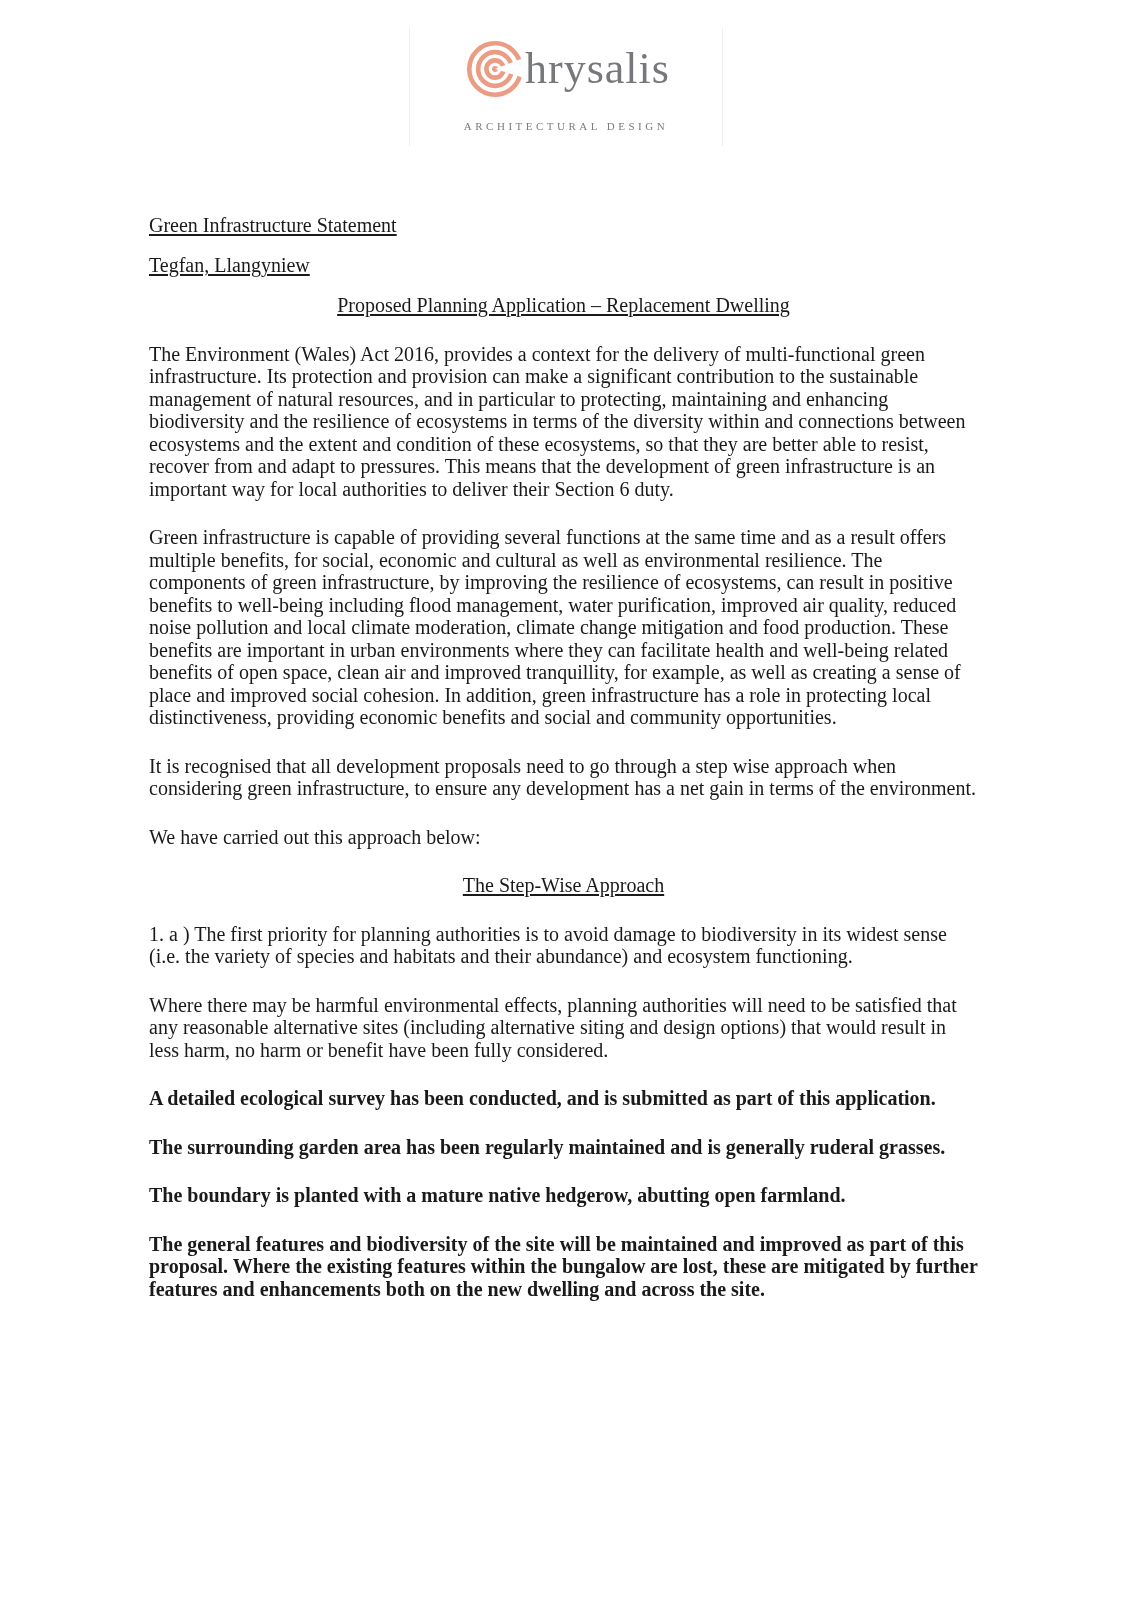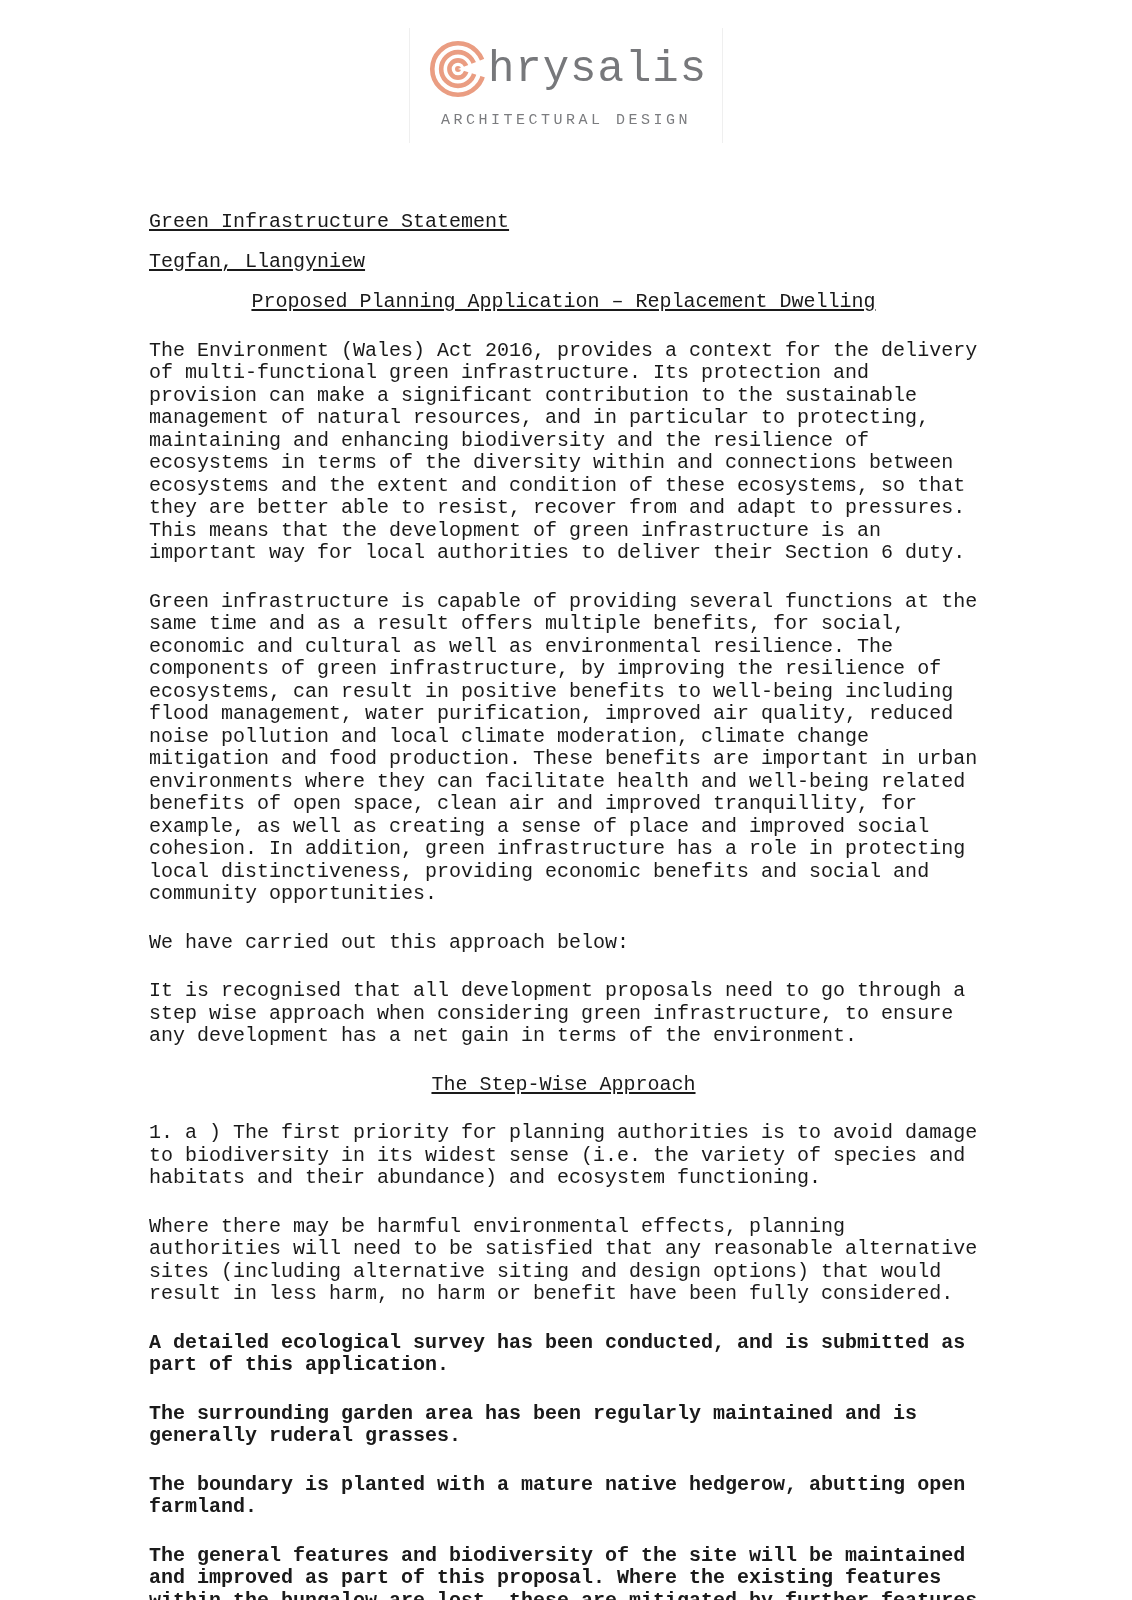--- a/index.html
+++ b/index.html
@@ -7,21 +7,21 @@
     padding: 0;
     background: #ffffff;
   }
   .page {
     position: relative;
     width: 1104px;
     height: 1600px;
     margin: 0 auto;
     background: #ffffff;
     overflow: hidden;
-    font-family: Liberation Mono, monospace;
+    font-family: Liberation Serif, serif;
     color: #1a1a1a;
   }
   
   .logo-box {
     width: 312px;
     margin: 28px auto 0 auto;
     padding: 8px 0 14px 0;
     border-left: 1px solid #efefef;
     border-right: 1px solid #efefef;
     text-align: center;
@@ -39,22 +39,22 @@
   }
   .brand-text {
     font-size: 44px;
     font-weight: 400;
     color: #77787b;
     letter-spacing: 1px;
     line-height: 1;
     margin-left: -4px;
   }
   .logo-subtitle {
-    margin-top: 10px;
-    font-size: 15px;
+    margin-top: 18px;
+    font-size: 11px;
     letter-spacing: 3.5px;
     color: #7b7c7f;
     font-weight: 400;
   }
   
   .doc-body {
     margin: 68px 140px 0 135px;
     font-size: 20px;
     line-height: 22.5px;
   }
@@ -102,23 +102,23 @@
     <p class="doc-heading">Green Infrastructure Statement</p>
 
     <p class="doc-heading">Tegfan, Llangyniew</p>
 
     <p class="doc-heading extra-space">Proposed Planning Application – Replacement Dwelling</p>
 
     <p class="doc-para">The Environment (Wales) Act 2016, provides a context for the delivery of multi-functional green infrastructure. Its protection and provision can make a significant contribution to the sustainable management of natural resources, and in particular to protecting, maintaining and enhancing biodiversity and the resilience of ecosystems in terms of the diversity within and connections between ecosystems and the extent and condition of these ecosystems, so that they are better able to resist, recover from and adapt to pressures. This means that the development of green infrastructure is an important way for local authorities to deliver their Section 6 duty.</p>
 
     <p class="doc-para">Green infrastructure is capable of providing several functions at the same time and as a result offers multiple benefits, for social, economic and cultural as well as environmental resilience. The components of green infrastructure, by improving the resilience of ecosystems, can result in positive benefits to well-being including flood management, water purification, improved air quality, reduced noise pollution and local climate moderation, climate change mitigation and food production. These benefits are important in urban environments where they can facilitate health and well-being related benefits of open space, clean air and improved tranquillity, for example, as well as creating a sense of place and improved social cohesion. In addition, green infrastructure has a role in protecting local distinctiveness, providing economic benefits and social and community opportunities.</p>
 
+    <p class="doc-para">It is recognised that all development proposals need to go through a step wise approach when considering green infrastructure, to ensure any development has a net gain in terms of the environment.</p>
+
     <p class="doc-para">We have carried out this approach below:</p>
-
-    <p class="doc-para">It is recognised that all development proposals need to go through a step wise approach when considering green infrastructure, to ensure any development has a net gain in terms of the environment.</p>
 
     <p class="doc-heading extra-space">The Step-Wise Approach</p>
 
     <p class="doc-para">1. a ) The first priority for planning authorities is to avoid damage to biodiversity in its widest sense (i.e. the variety of species and habitats and their abundance) and ecosystem functioning.</p>
 
     <p class="doc-para">Where there may be harmful environmental effects, planning authorities will need to be satisfied that any reasonable alternative sites (including alternative siting and design options) that would result in less harm, no harm or benefit have been fully considered.</p>
 
 
     <p class="doc-para bold">A detailed ecological survey has been conducted, and is submitted as part of this application.</p>
 

